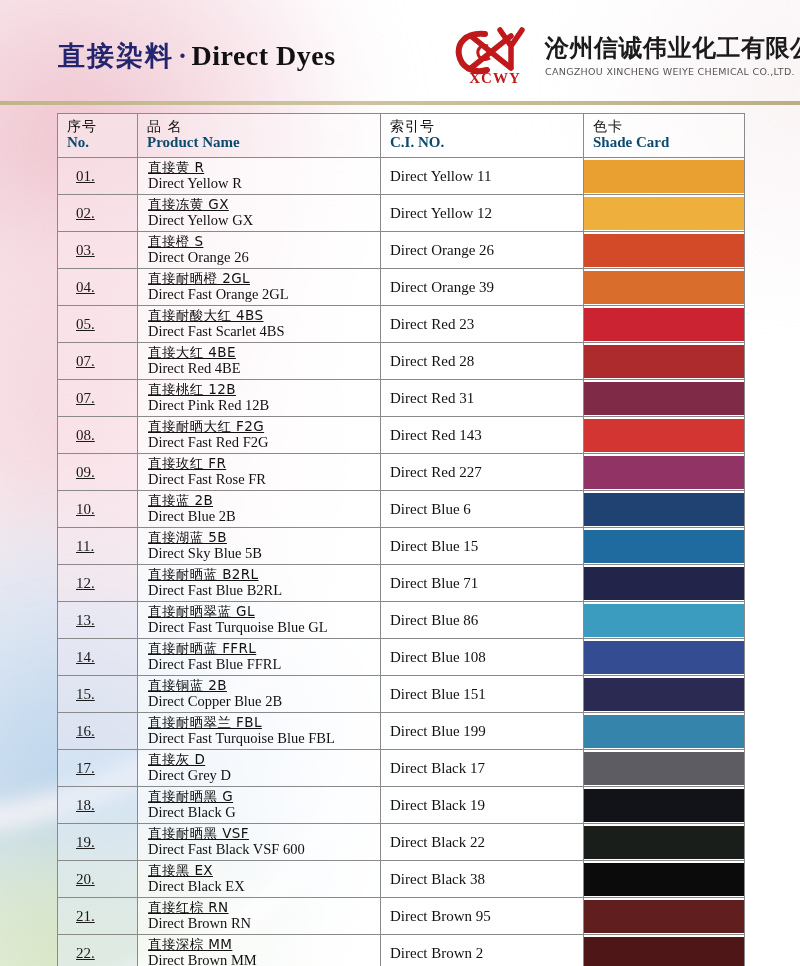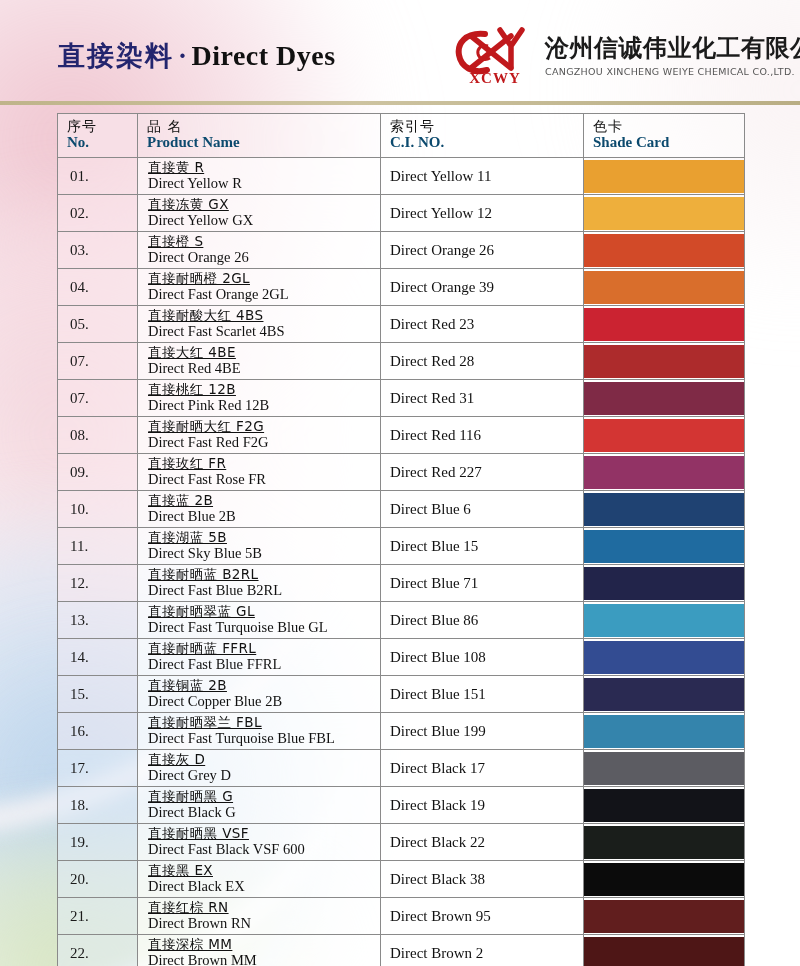--- a/index.html
+++ b/index.html
@@ -81,22 +81,22 @@
     height:43px;text-align:left;font-weight:bold;
     background:rgba(255,255,255,.35);
   }
   .hdr{padding:3px 8px 4px 9px;line-height:1.18;}
   .hdr .cn{font-family:"DejaVu Sans",sans-serif;font-size:14px;font-weight:normal;color:#111;letter-spacing:1px;}
   .hdr .en{font-family:"Liberation Serif",serif;font-size:15px;font-weight:bold;color:#0c4a6e;}
   thead th.h-no{background:#f7dfe6;}
 
   tbody td{height:33px;}
   td.no{
-    text-align:left;padding-left:12px;
-    font-family:"Liberation Serif",serif;font-size:15px;color:#1a1a1a;
+    text-align:left;padding-left:18px;
+    font-family:"Liberation Serif",serif;font-size:15px;color:#1a1a1a;text-decoration:underline;
   }
   td.pname{padding:1px 8px 2px 10px;line-height:1.12;}
   td.pname .cn{
     font-family:"DejaVu Sans",sans-serif;font-size:13.5px;color:#111;letter-spacing:.4px;
     display:block;
     text-decoration:underline;
   }
   td.pname .en{
     font-family:"Liberation Serif",serif;font-size:14.5px;color:#111;display:block;margin-top:0px;
   }
@@ -271,21 +271,21 @@
           <td class="shade">
             <span class="sw" style="background: rgb(127, 42, 70);"></span>
           </td>
         </tr>
         <tr>
           <td class="no">08.</td>
           <td class="pname">
             <span class="cn">直接耐晒大红 F2G</span>
             <span class="en">Direct Fast Red F2G</span>
           </td>
-          <td class="ci">Direct Red 116</td>
+          <td class="ci">Direct Red 143</td>
           <td class="shade">
             <span class="sw" style="background: rgb(211, 53, 51);"></span>
           </td>
         </tr>
         <tr>
           <td class="no">09.</td>
           <td class="pname">
             <span class="cn">直接玫红 FR</span>
             <span class="en">Direct Fast Rose FR</span>
           </td>

